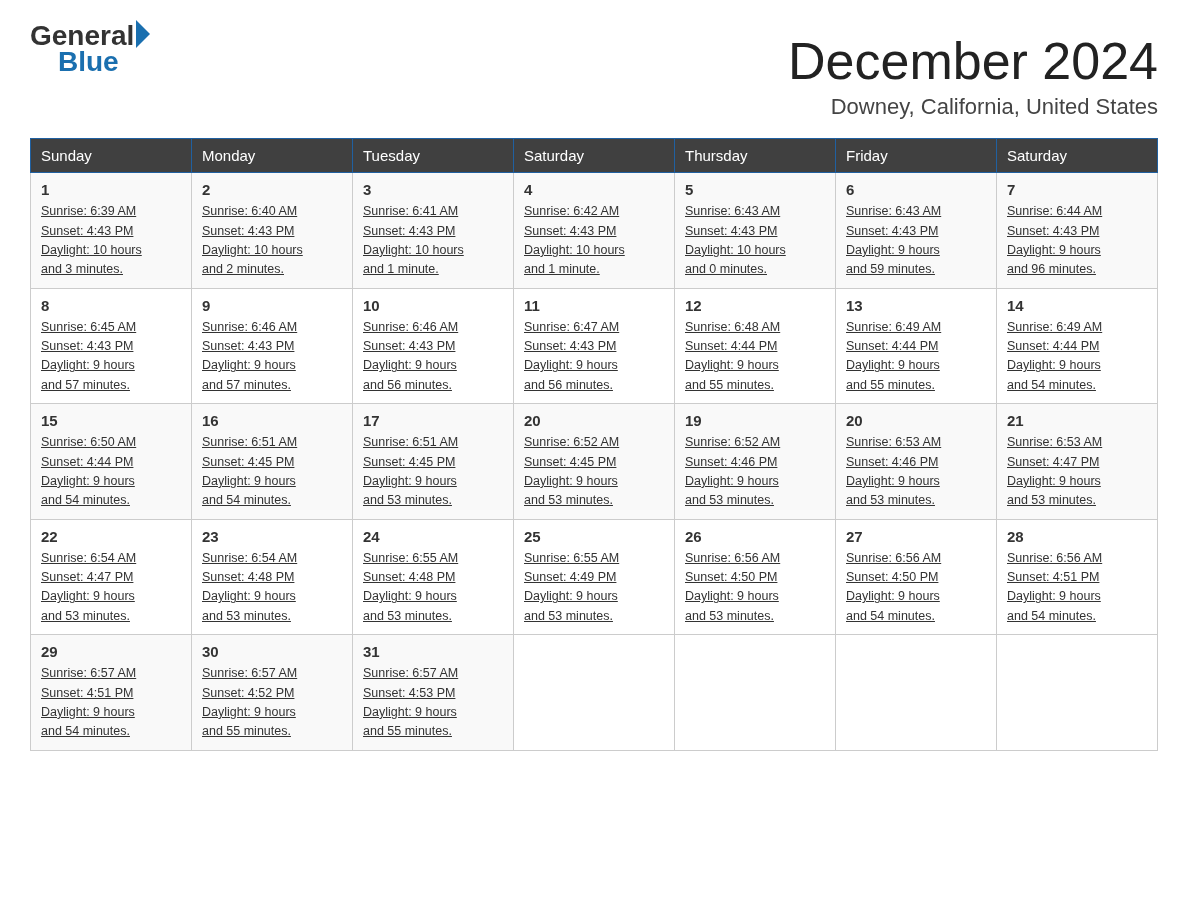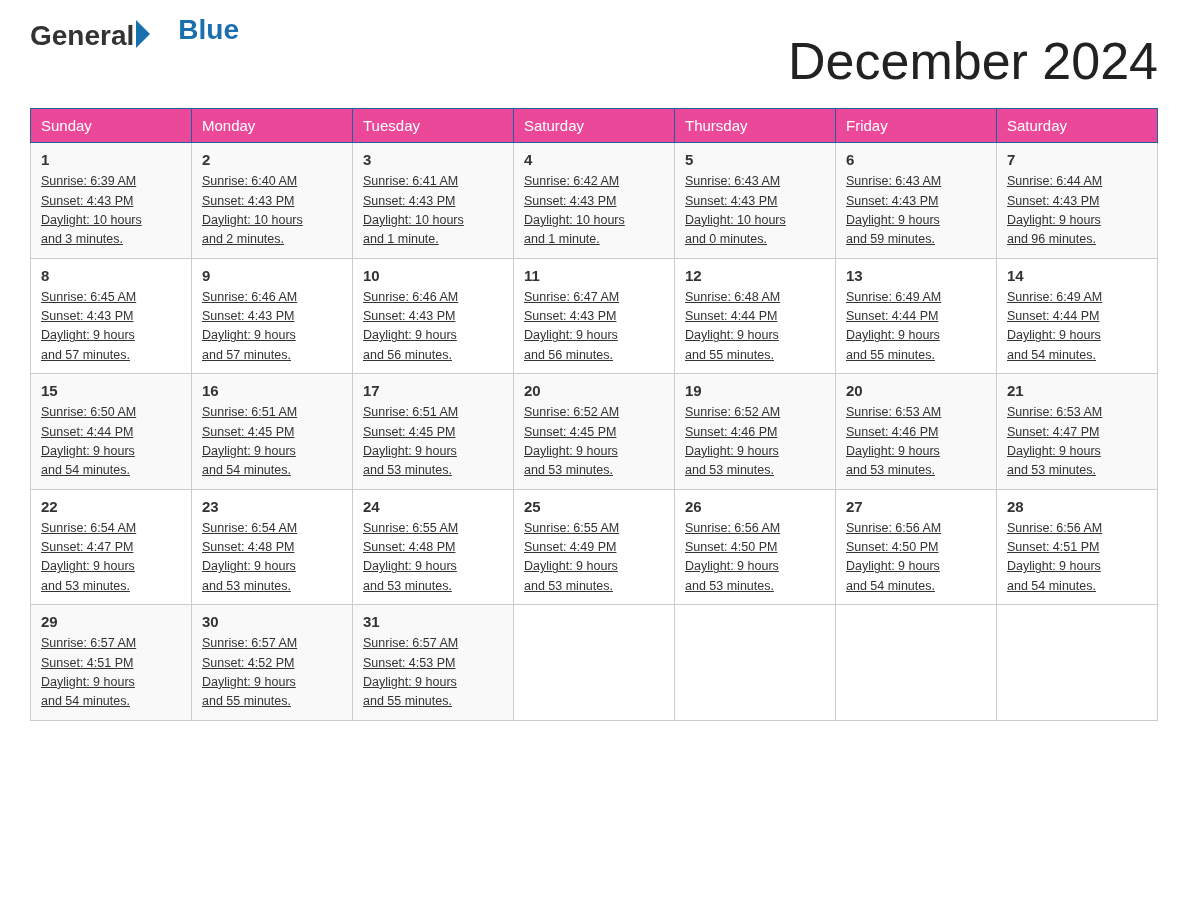--- a/index.html
+++ b/index.html
@@ -25,21 +25,21 @@
       width: 0;
       height: 0;
       border-left: 14px solid #1a6faf;
       border-top: 14px solid transparent;
       border-bottom: 14px solid transparent;
       margin-left: 2px;
       margin-top: -4px;
     }
     .logo-wrapper {
       display: flex;
-      flex-direction: row;
+      flex-direction: column;
     }
     .logo-line1 {
       display: flex;
       align-items: center;
     }
     .logo-line2 {
       font-size: 28px;
       font-weight: bold;
       color: #1a6faf;
       margin-top: -6px;
@@ -59,21 +59,21 @@
       font-size: 22px;
       color: #444;
       margin-top: 4px;
     }
     .calendar {
       width: 100%;
       border-collapse: collapse;
       border: 1px solid #aaa;
     }
     .calendar th {
-      background-color: #ec4899;
+      background-color: #404040;
       color: #fff;
       font-size: 15px;
       font-weight: normal;
       padding: 8px 10px;
       text-align: left;
       border: 1px solid #2060a0;
     }
     .calendar td {
       vertical-align: top;
       padding: 8px 10px;
@@ -114,20 +114,21 @@
 <div class="header">
   <div class="logo-wrapper">
     <div class="logo-line1">
       <span class="logo-text-general">General</span>
       <div class="logo-triangle"></div>
     </div>
     <div class="logo-line2">Blue</div>
   </div>
   <div class="title-section">
     <div class="calendar-title">December 2024</div>
+    <div class="calendar-subtitle">Downey, California, United States</div>
   </div>
 </div>
 
 <table class="calendar">
   <thead>
     <tr>
     <th>Sunday</th>
         <th>Monday</th>
         <th>Tuesday</th>
         <th>Saturday</th>

